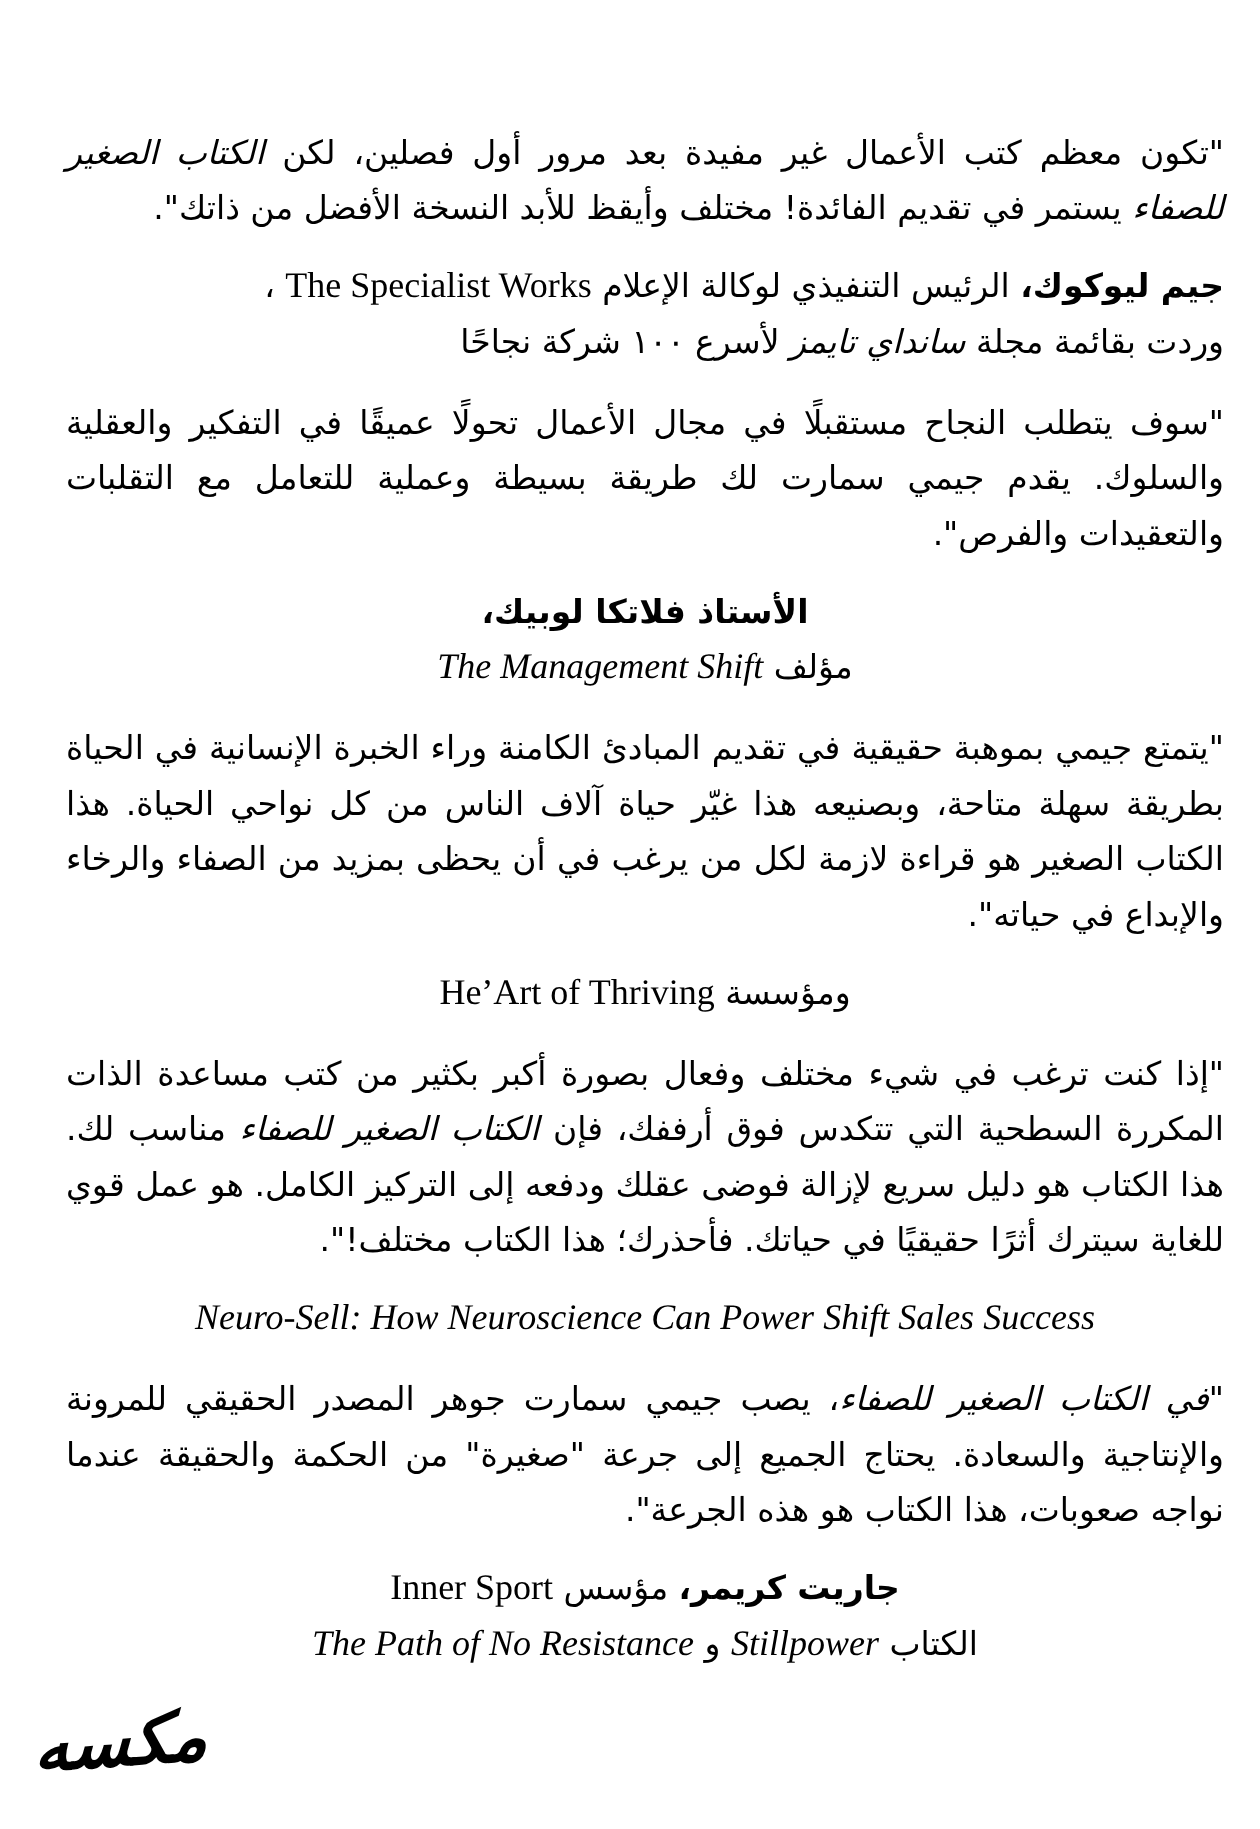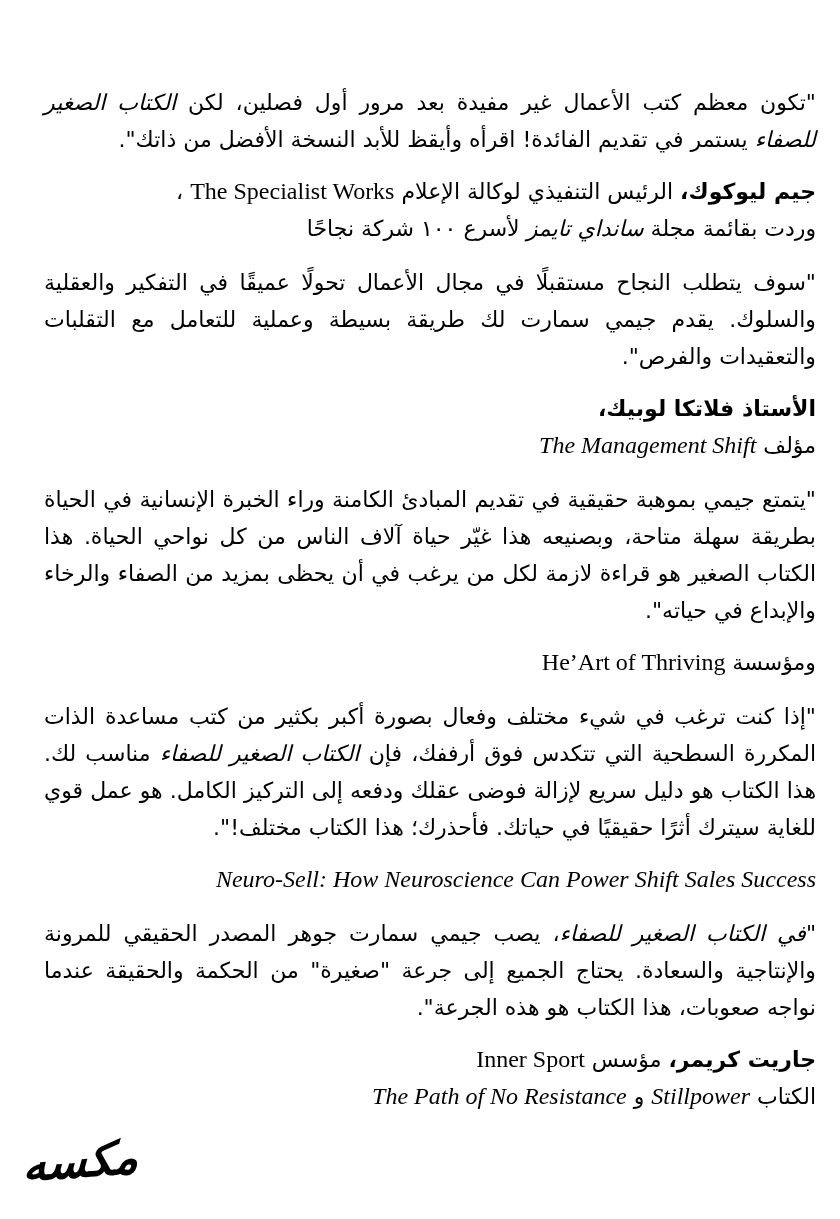--- a/index.html
+++ b/index.html
@@ -31,21 +31,21 @@
   }
   .attribution {
     margin-top: 15px;
     font-size: 22px;
     line-height: 37px;
   }
   .attribution .line {
     white-space: nowrap;
   }
   .attr-left {
-    text-align: right;
+    text-align: center;
   }
   .attr-right {
     text-align: right;
     margin-left: 0;
   }
   
   .seg-ar { }
   .seg-ar-bold { font-weight: bold; }
   .seg-ar-italic { font-style: italic; }
   .seg-en {
@@ -69,21 +69,21 @@
     transform: rotate(-4deg) skewX(-6deg);
     transform-origin: left bottom;
   }
 </style>
 </head>
 <body>
 
 <main class="page">
   <div>
       <section class="testimonial">
-        <p class="quote"><span class="seg-ar">"تكون معظم كتب الأعمال غير مفيدة بعد مرور أول فصلين، لكن </span><span class="seg-ar-italic">الكتاب الصغير للصفاء</span><span class="seg-ar"> يستمر في تقديم الفائدة! اقرأه وأيقظ للأبد النسخة الأفضل من ذاتك".</span></p>
+        <p class="quote"><span class="seg-ar">"تكون معظم كتب الأعمال غير مفيدة بعد مرور أول فصلين، لكن </span><span class="seg-ar-italic">الكتاب الصغير للصفاء</span><span class="seg-ar"> يستمر في تقديم الفائدة! مختلف وأيقظ للأبد النسخة الأفضل من ذاتك".</span></p>
         <div class="attribution attr-right">
           <div class="line"><span class="seg-ar-bold">جيم ليوكوك،</span><span class="seg-ar"> الرئيس التنفيذي لوكالة الإعلام </span><span class="seg-en">The Specialist Works</span><span class="seg-ar"> ،</span></div>
           <div class="line"><span class="seg-ar">وردت بقائمة مجلة </span><span class="seg-ar-italic">سانداي تايمز</span><span class="seg-ar"> لأسرع ١٠٠ شركة نجاحًا</span></div>
         </div>
       </section>
       <section class="testimonial">
         <p class="quote"><span class="seg-ar">"سوف يتطلب النجاح مستقبلًا في مجال الأعمال تحولًا عميقًا في التفكير والعقلية والسلوك. يقدم جيمي سمارت لك طريقة بسيطة وعملية للتعامل مع التقلبات والتعقيدات والفرص".</span></p>
         <div class="attribution attr-left">
           <div class="line"><span class="seg-ar-bold">الأستاذ فلاتكا لوبيك،</span></div>
           <div class="line"><span class="seg-ar">مؤلف </span><span class="seg-en-italic">The Management Shift</span></div>

